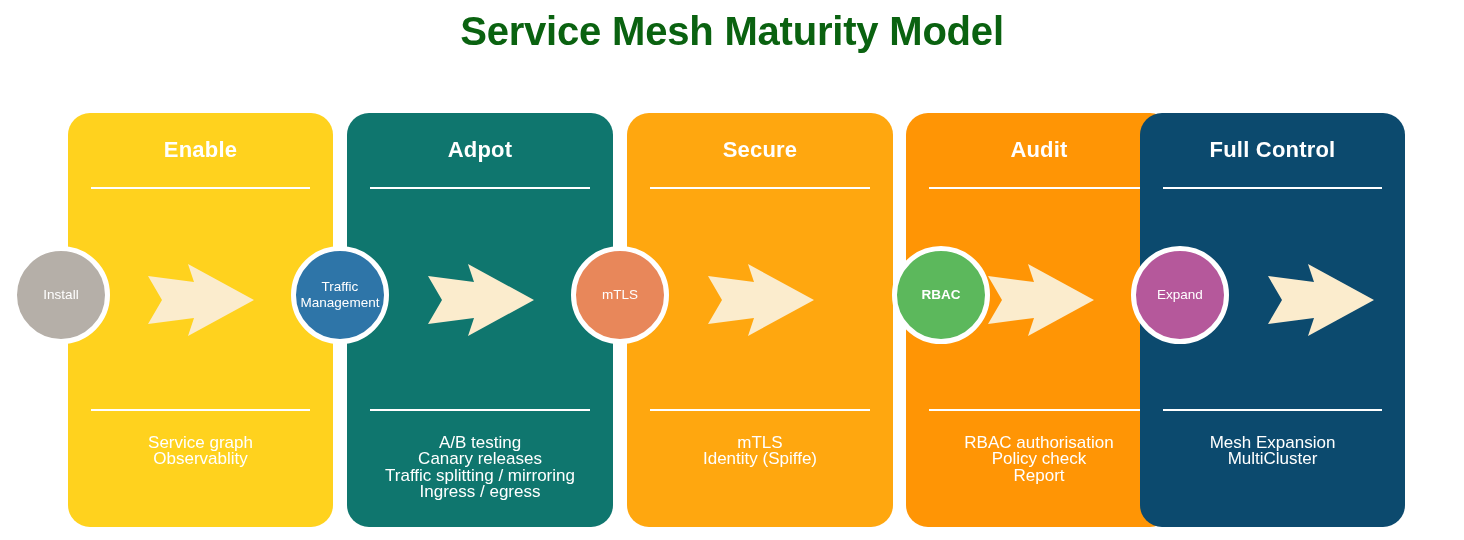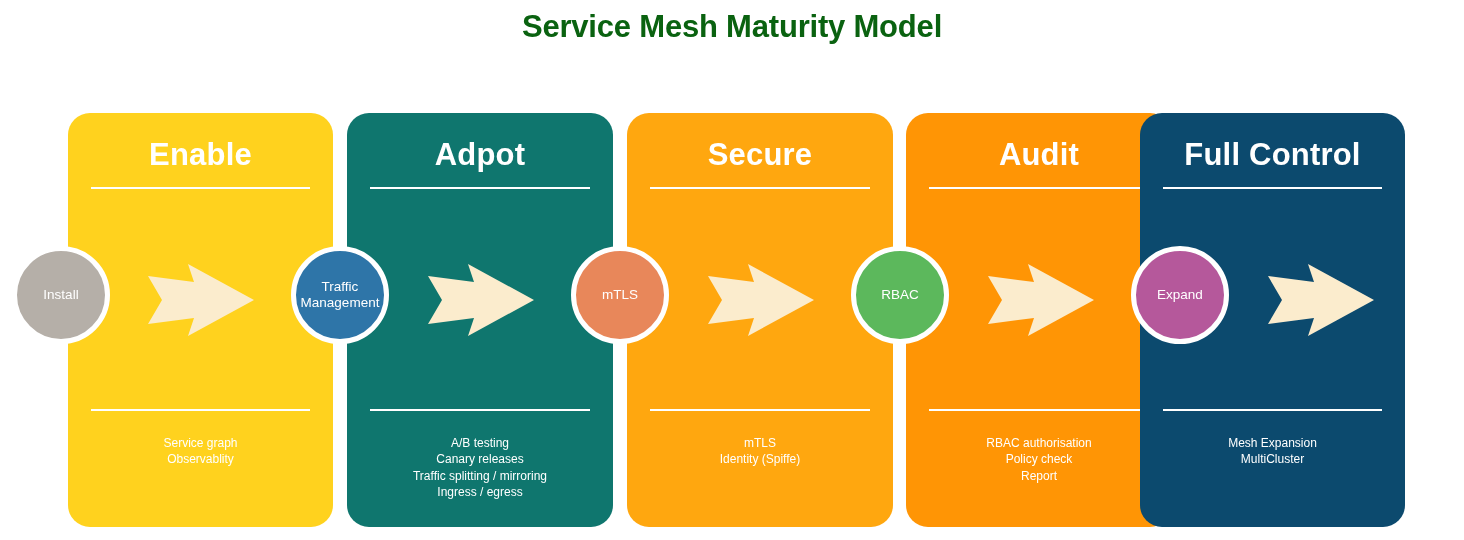--- a/index.html
+++ b/index.html
@@ -16,62 +16,62 @@
     -webkit-font-smoothing: antialiased;
   }
 
   
   #chart-title {
     position: absolute;
     left: 0;
     top: 9px;
     width: 1464px;
     text-align: center;
-    font-size: 31px;
+    font-size: 40px;
     font-weight: bold;
     color: #0a6210;
     letter-spacing: -0.2px;
   }
 
   
   .stage-panel {
     position: absolute;
     top: 113px;
     height: 414px;
     border-radius: 22px;
     box-sizing: border-box;
   }
   .stage-title {
     position: absolute;
     top: 24px;
     left: 0;
     width: 100%;
     text-align: center;
-    font-size: 31px;
+    font-size: 22px;
     font-weight: bold;
     color: #ffffff;
     letter-spacing: 0.2px;
   }
   .stage-rule {
     position: absolute;
     left: 8.5%;
     width: 83%;
     height: 2px;
     background: #ffffff;
   }
   .stage-rule.top { top: 74px; }
   .stage-rule.bottom { top: 296px; }
   .stage-items {
     position: absolute;
     left: 0;
     width: 100%;
     top: 322px;
     text-align: center;
     color: #ffffff;
-    font-size: 12px;
+    font-size: 17px;
     line-height: 16.3px;
   }
   .stage-items div { white-space: nowrap; }
 
   
   .milestone {
     position: absolute;
     top: 246px;
     width: 98px;
     height: 98px;
@@ -187,18 +187,18 @@
 
 <div class="milestone" id="circle-0" style="left: 12px; background: rgb(181, 175, 168); justify-content: center;">
   <span class="milestone-label">Install</span>
 </div>
 <div class="milestone" id="circle-1" style="left: 291px; background: rgb(46, 117, 168); align-items: center;">
   <span class="milestone-label">Traffic<br>Management</span>
 </div>
 <div class="milestone" id="circle-2" style="left: 571px; background: rgb(232, 135, 90);">
   <span class="milestone-label">mTLS</span>
 </div>
-<div class="milestone" id="circle-3" style="left: 851px; background: rgb(92, 184, 92);">
+<div class="milestone" id="circle-3" style="left: 892px; background: rgb(92, 184, 92); font-weight: bold;">
   <span class="milestone-label">RBAC</span>
 </div>
 <div class="milestone" id="circle-4" style="left: 1131px; background: rgb(181, 88, 155);">
   <span class="milestone-label">Expand</span>
 </div>
 
 </body></html>

